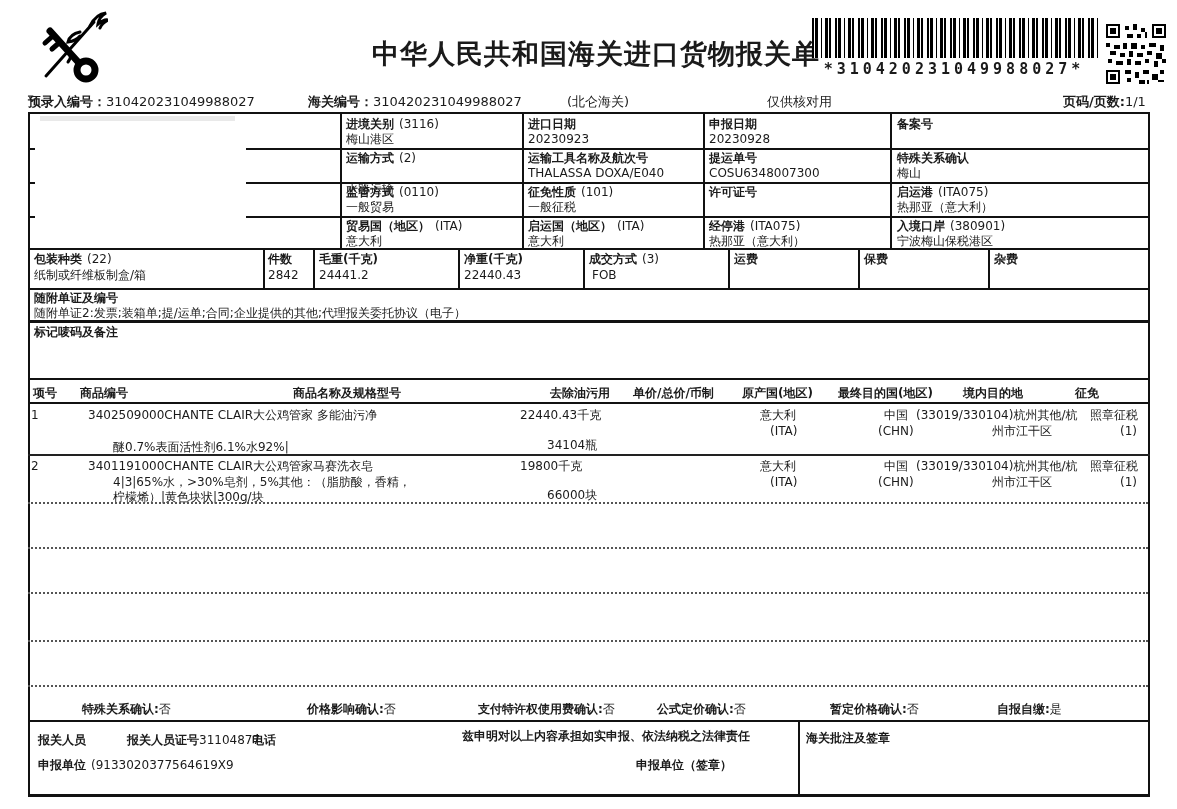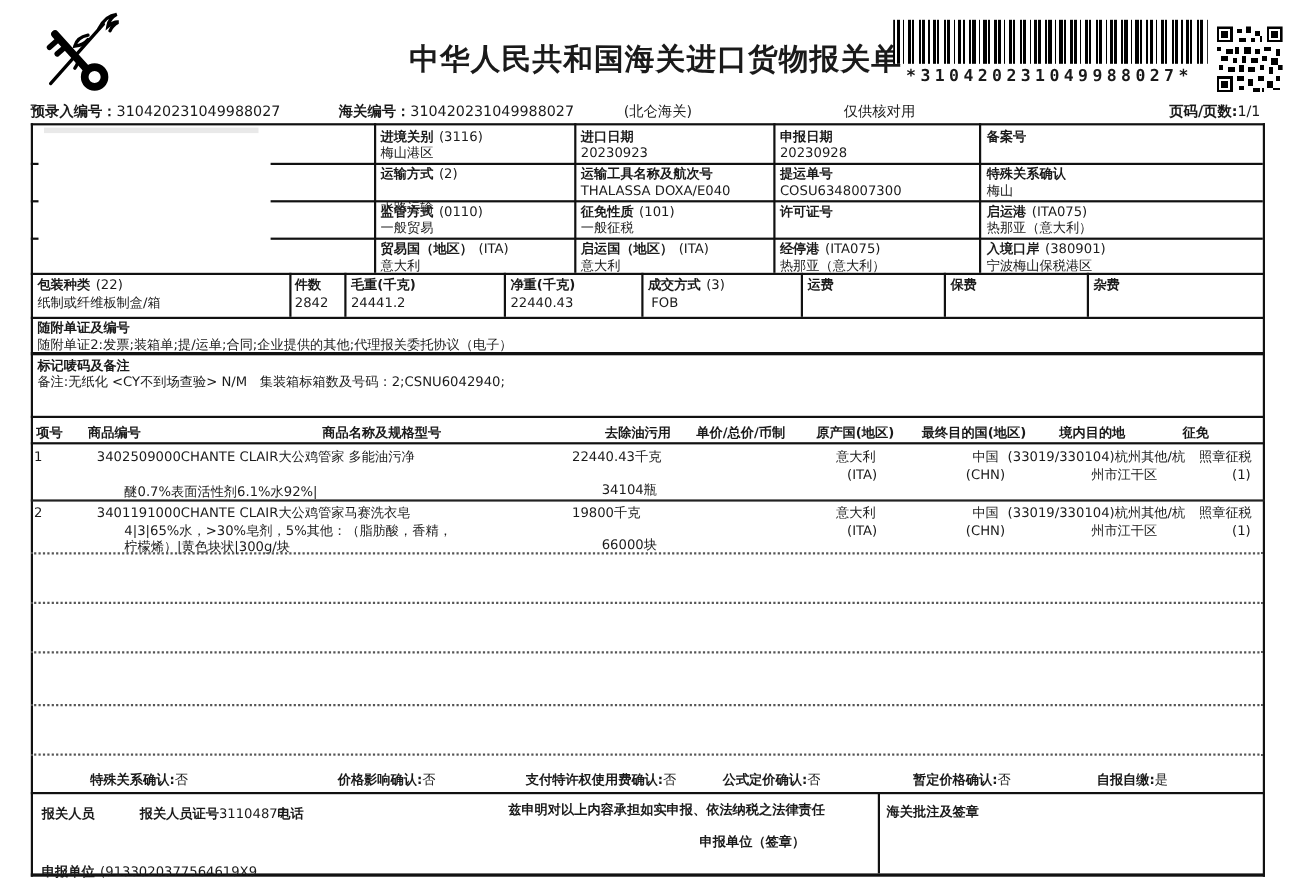--- a/index.html
+++ b/index.html
@@ -170,21 +170,20 @@
   <div class="t" style="left:592px;top:268px">FOB</div>
   <div class="t" style="left:734px;top:252px"><span class="b">运费</span></div>
   <div class="t" style="left:864px;top:252px"><span class="b">保费</span></div>
   <div class="t" style="left:994px;top:252px"><span class="b">杂费</span></div>
 
   <div class="t b" style="left:34px;top:291px">随附单证及编号</div>
   <div class="t" style="left:34px;top:306px">随附单证2:发票;装箱单;提/运单;合同;企业提供的其他;代理报关委托协议（电子）</div>
   <div class="hl" style="left:28px;top:320px;width:1122px;height:3px"></div>
 
   <div class="t b" style="left:34px;top:325px">标记唛码及备注</div>
-  <div class="t" style="left:34px;top:340px">备注:无纸化 &lt;CY不到场查验&gt; N/M   集装箱标箱数及号码：2;CSNU6042940;</div>
   <div class="hl" style="left:28px;top:378px;width:1122px"></div>
 
   <div class="t b" style="left:33px;top:386px">项号</div>
   <div class="t b" style="left:80px;top:386px">商品编号</div>
   <div class="t b" style="left:293px;top:386px">商品名称及规格型号</div>
   <div class="t b" style="left:550px;top:386px">去除油污用</div>
   <div class="t b" style="left:633px;top:386px">单价/总价/币制</div>
   <div class="t b" style="left:742px;top:386px">原产国(地区)</div>
   <div class="t b" style="left:838px;top:386px">最终目的国(地区)</div>
   <div class="t b" style="left:963px;top:386px">境内目的地</div>
@@ -233,17 +232,17 @@
   <div class="t" style="left:657px;top:702px"><span class="b">公式定价确认:</span><span>否</span></div>
   <div class="t" style="left:830px;top:702px"><span class="b">暂定价格确认:</span><span>否</span></div>
   <div class="t" style="left:997px;top:702px"><span class="b">自报自缴:</span><span>是</span></div>
   <div class="hl" style="left:28px;top:720px;width:1122px"></div>
 
   <div class="vl" style="left:798px;top:720px;height:74px"></div>
   <div class="t b" style="left:38px;top:733px">报关人员</div>
   <div class="t" style="left:127px;top:733px"><span class="b">报关人员证号</span><span>31104877</span></div>
   <div class="t b" style="left:252px;top:733px">电话</div>
   <div class="t b" style="left:462px;top:729px">兹申明对以上内容承担如实申报、依法纳税之法律责任</div>
-  <div class="t" style="left:38px;top:785px"><span class="b">申报单位</span><span class="code">(9133020377564619X9</span></div>
+  <div class="t" style="left:38px;top:758px"><span class="b">申报单位</span><span class="code">(9133020377564619X9</span></div>
   <div class="t b" style="left:636px;top:758px">申报单位（签章）</div>
   <div class="t b" style="left:806px;top:731px">海关批注及签章</div>
 
 </div>
 
 </body></html>

